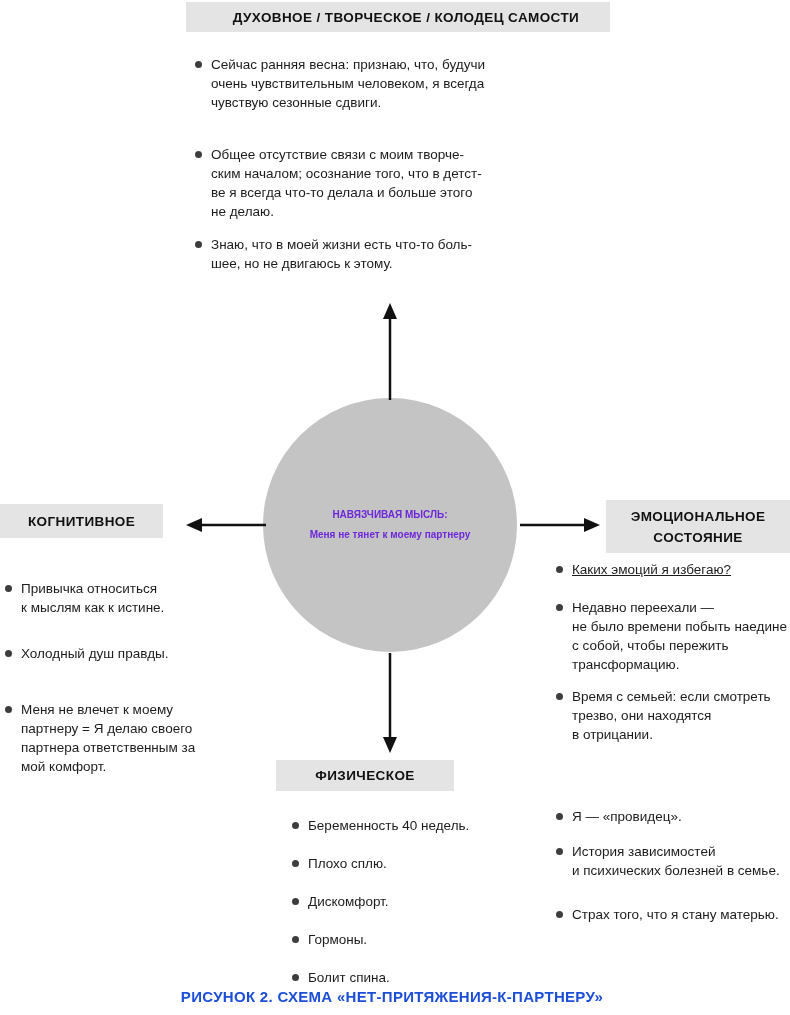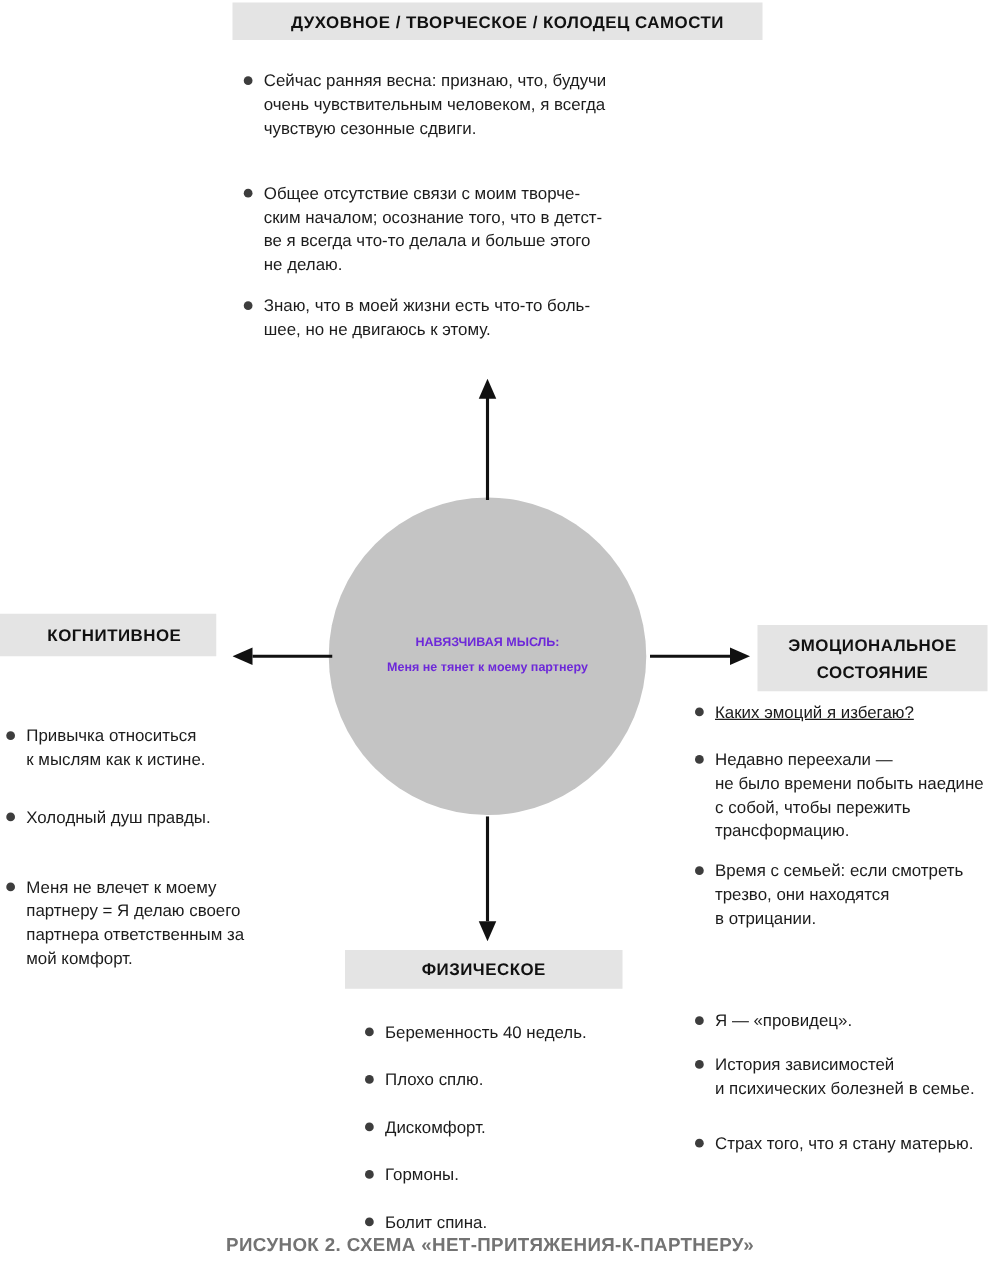--- a/index.html
+++ b/index.html
@@ -20,23 +20,23 @@
     font-weight: bold;
     font-size: 13.5px;
     letter-spacing: 0.4px;
     text-align: center;
     color: #111;
     display: flex; align-items: center; justify-content: center;
     white-space: pre-line;
     line-height: 21px;
   }
   .top-hdr    { left: 186px; top: 2px;   width: 408px; height: 30px; padding-left: 16px; }
-  .left-hdr   { left: 0;     top: 491px; width: 163px; height: 34px; padding-left: 10px; }
+  .left-hdr   { left: 0;     top: 504px; width: 163px; height: 34px; }
   .right-hdr  { left: 606px; top: 500px; width: 184px; height: 53px; }
-  .bottom-hdr { left: 276px; top: 760px; width: 222px; height: 31px; }
+  .bottom-hdr { left: 276px; top: 760px; width: 178px; height: 31px; }
 
   
   .list {
     position: absolute;
     list-style: none;
     margin: 0; padding: 0;
     font-size: 13.5px;
     line-height: 19px;
   }
   .list li {
@@ -95,21 +95,21 @@
   .arrow-right { left: 520px; top: 516px; }
 
   
   .caption {
     position: absolute;
     left: 0; top: 988px; width: 784px;
     text-align: center;
     font-weight: bold;
     font-size: 15px;
     letter-spacing: 0.3px;
-    color: #737373;
+    color: #1d4ed8;
   }
 </style>
 </head>
 <body>
 
 <div class="canvas">
 
   <div class="hdr top-hdr">ДУХОВНОЕ / ТВОРЧЕСКОЕ / КОЛОДЕЦ САМОСТИ</div>
   <ul class="list top-list">
     <li>Сейчас ранняя весна: признаю, что, будучи

